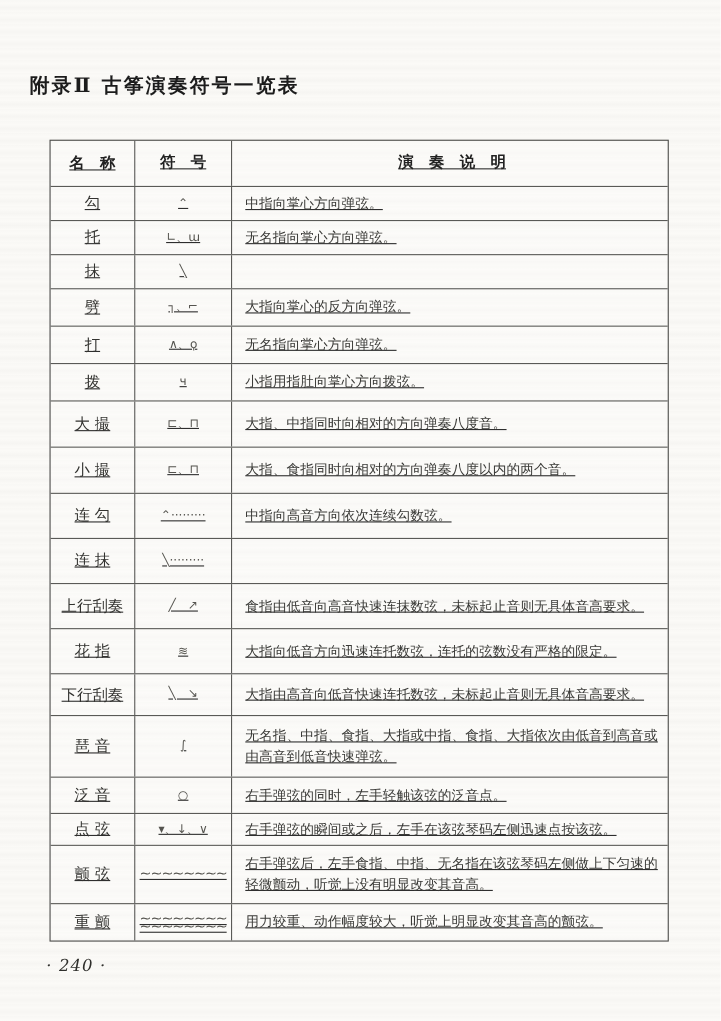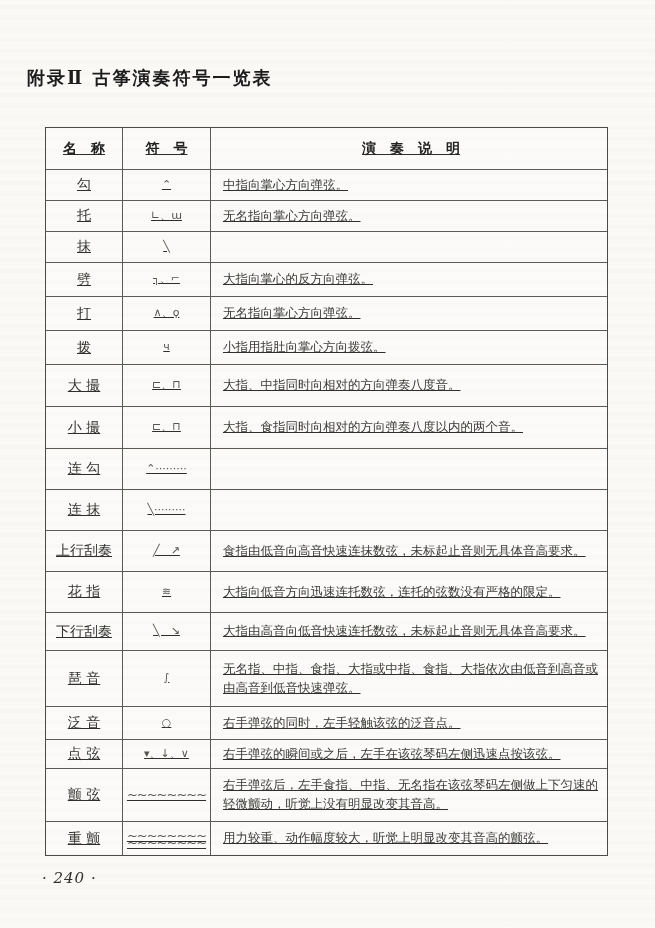--- a/index.html
+++ b/index.html
@@ -122,20 +122,21 @@
 
     <div class="t-row" style="min-height:41px">
       <div class="cell cell-name">小 撮</div>
       <div class="cell cell-symbol">⊏、⊓</div>
       <div class="cell cell-desc">大指、食指同时向相对的方向弹奏八度以内的两个音。</div>
     </div>
 
     <div class="t-row" style="min-height:40px">
       <div class="cell cell-name">连 勾</div>
       <div class="cell cell-symbol">⌃·········</div>
+      <div class="cell cell-desc">中指向高音方向依次连续勾数弦。</div>
     </div>
 
     <div class="t-row" style="min-height:40px">
       <div class="cell cell-name">连 抹</div>
       <div class="cell cell-symbol">╲·········</div>
     </div>
 
 
     <div class="t-row" style="min-height:40px">
       <div class="cell cell-name">上行刮奏</div>

